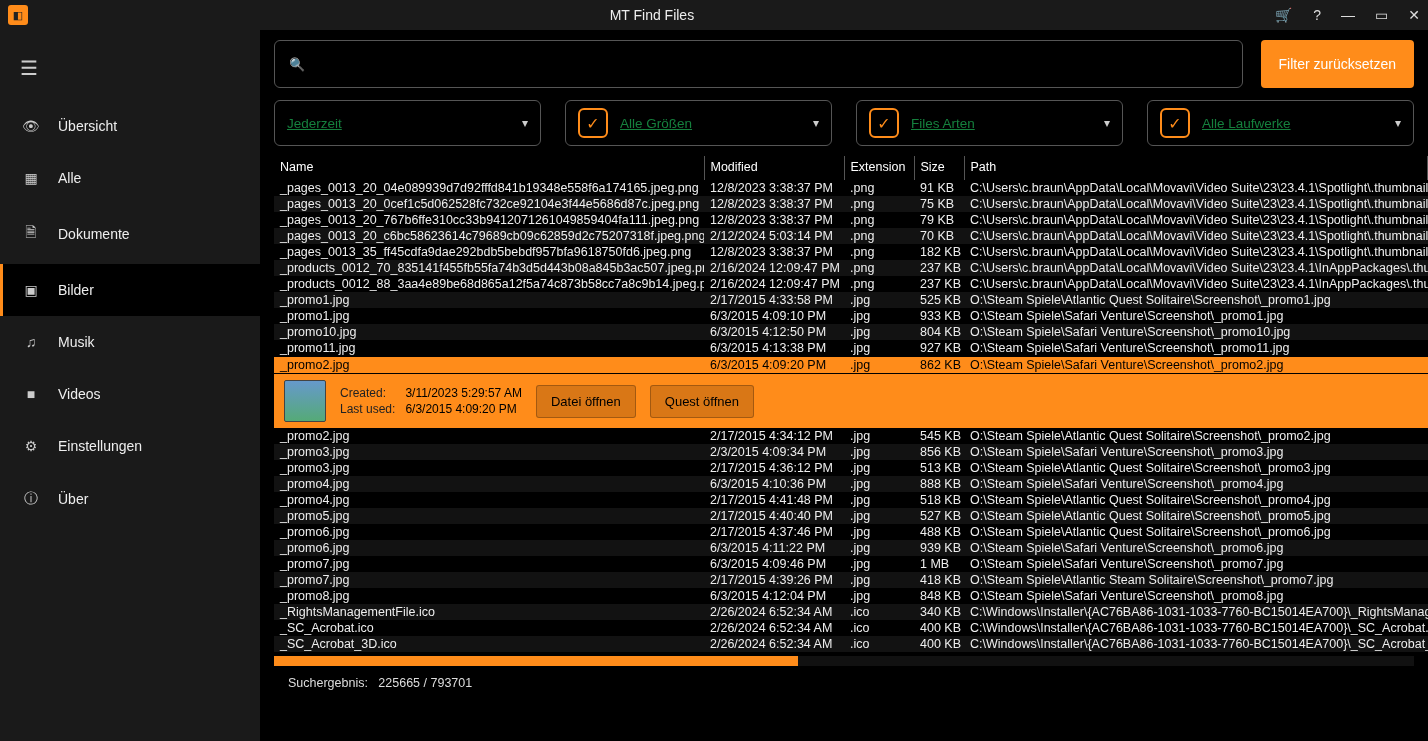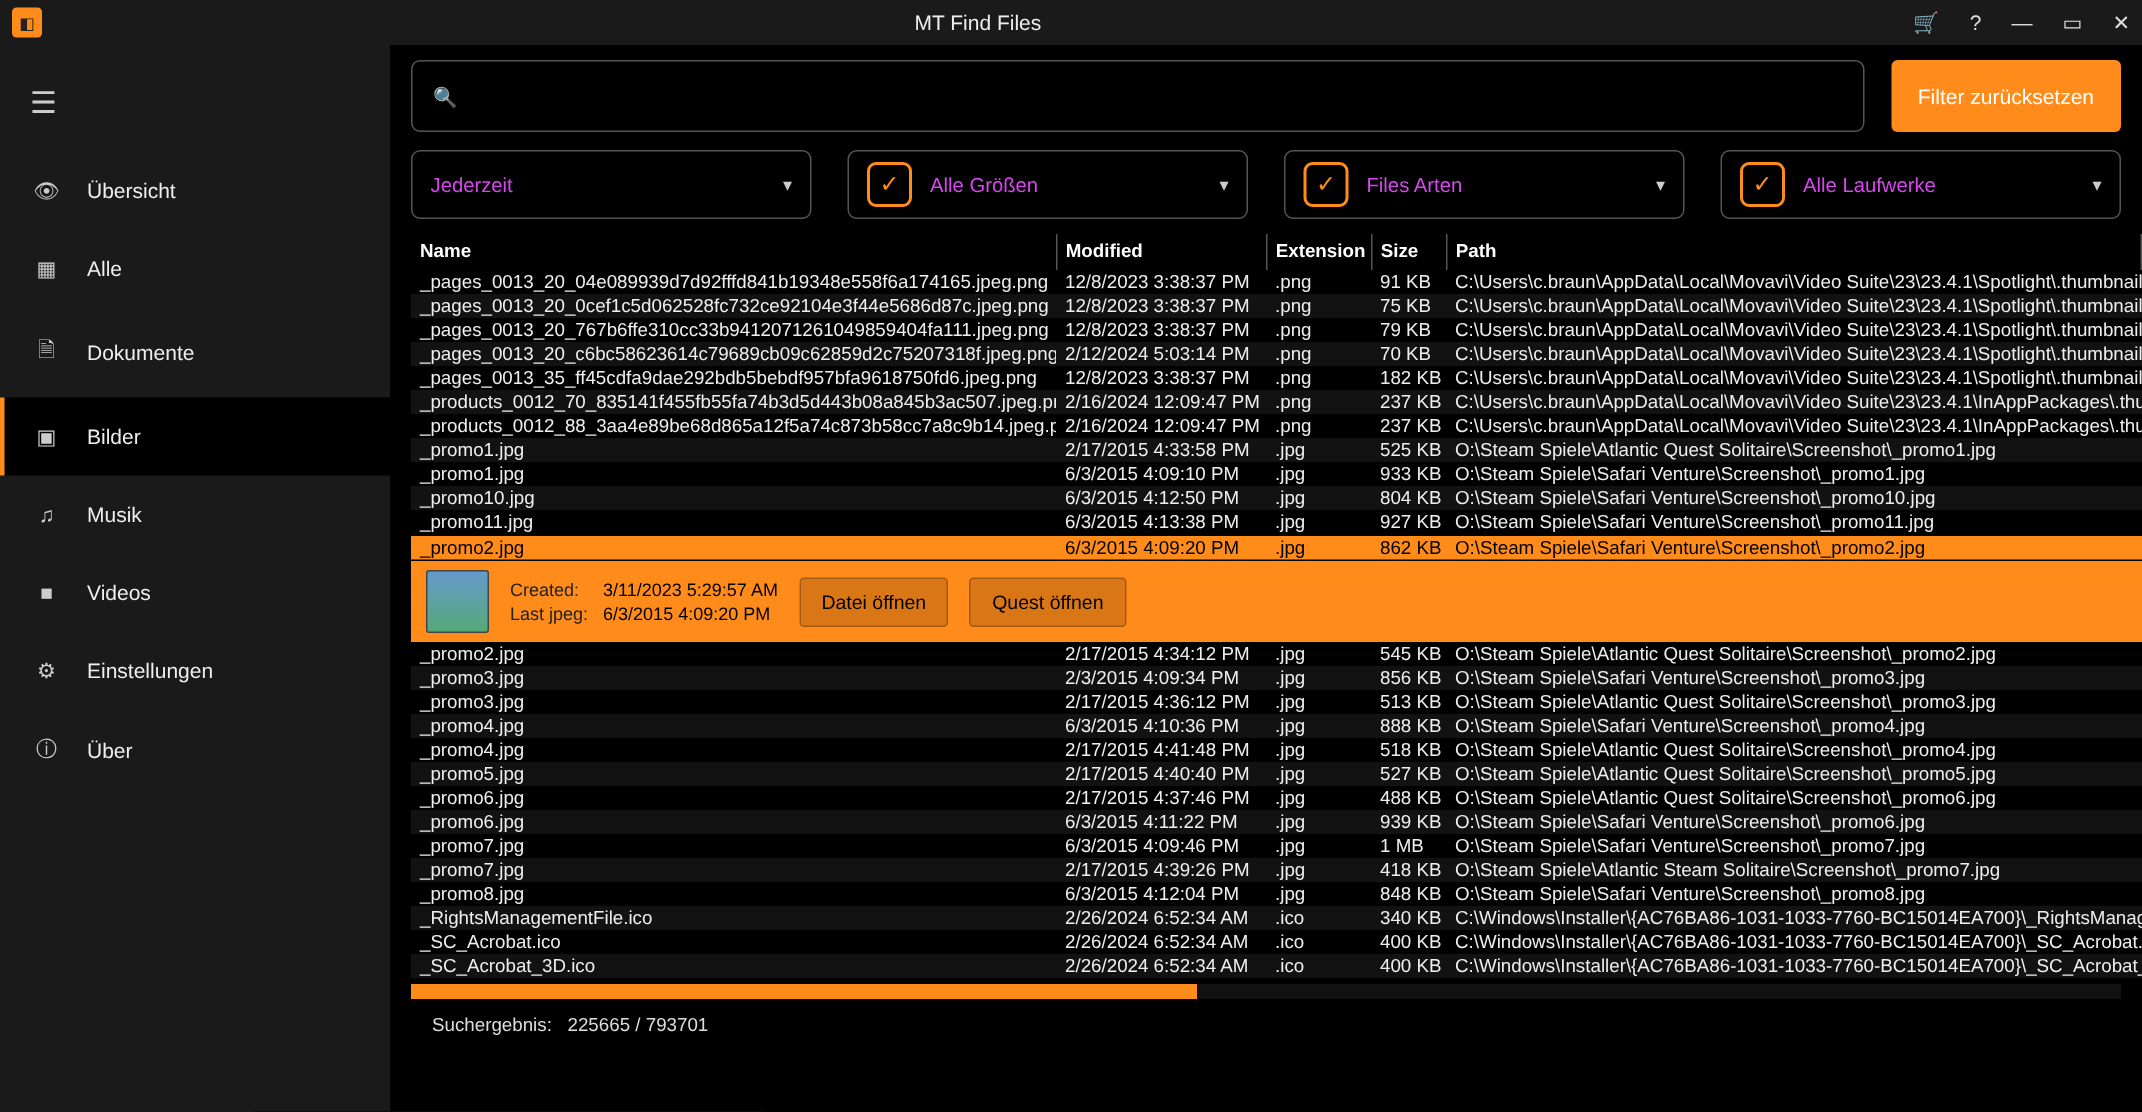--- a/index.html
+++ b/index.html
@@ -140,39 +140,39 @@
     cursor: pointer;
   }
   .filter .check {
     width: 30px; height: 30px;
     border: 2px solid #ff8c1a;
     border-radius: 6px;
     display: flex; align-items: center; justify-content: center;
     color: #ff8c1a;
     font-size: 16px;
   }
-  .filter .lbl { flex: 1; font-size: 13.5px; color: #d946ef; }
+  .filter .lbl { flex: 1; font-size: 13.5px; color: #15803d; text-decoration: underline; }
   .filter .arr { color: #ccc; font-size: 12px; }
   .table-wrap {
     flex: 1;
     overflow: hidden;
     padding: 0 0 0 14px;
     min-height: 0;
     display: flex;
     flex-direction: column;
   }
   table {
     width: 100%;
     border-collapse: collapse;
     table-layout: fixed;
     font-size: 12.5px;
   }
   thead th {
     text-align: left;
-    font-weight: 700;
+    font-weight: 400;
     color: #fff;
     padding: 4px 6px 6px 6px;
     border-right: 1px solid #555;
     white-space: nowrap;
     overflow: hidden;
   }
   tbody td {
     padding: 1px 6px;
     white-space: nowrap;
     overflow: hidden;
@@ -427,21 +427,21 @@
               <td>862 KB</td>
               <td>O:\Steam Spiele\Safari Venture\Screenshot\_promo2.jpg</td>
             </tr>
             <tr>
               <td colspan="5" style="padding: 0px;">
                 <div class="detail-panel">
                   <div class="thumb"></div>
                   <div class="meta">
                     <span class="k">Created:</span>
                     <span class="v">3/11/2023 5:29:57 AM</span>
-                    <span class="k">Last jpeg:</span>
+                    <span class="k">Last used:</span>
                     <span class="v">6/3/2015 4:09:20 PM</span>
                   </div>
                   <button>Datei öffnen</button>
                   <button>Quest öffnen</button>
                 </div>
               </td>
             </tr>
             <tr>
               <td>_promo2.jpg</td>
               <td>2/17/2015 4:34:12 PM</td>

